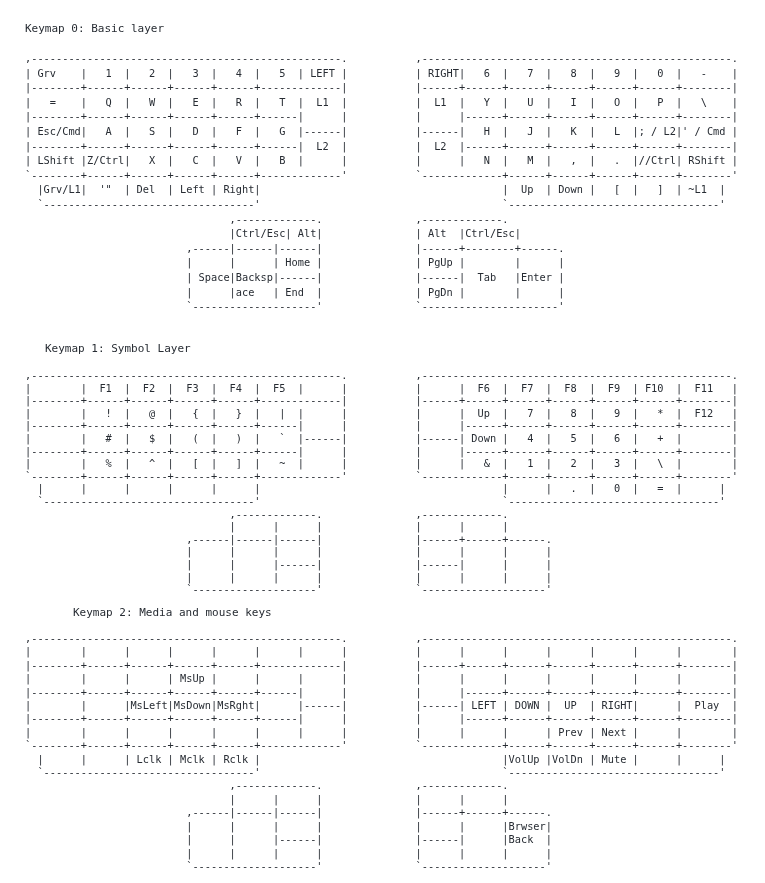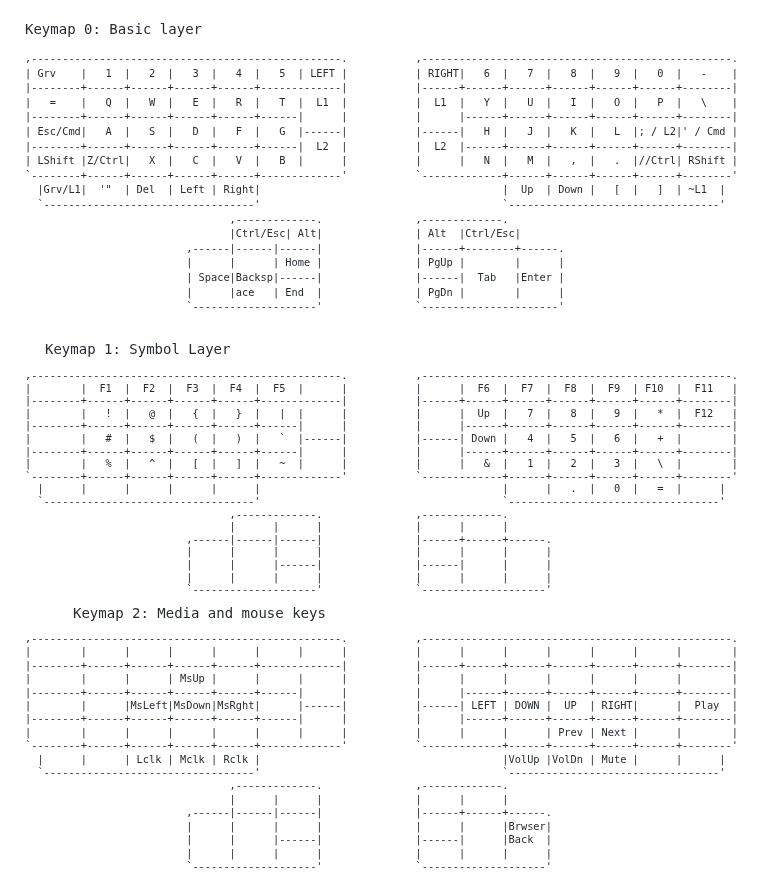--- a/index.html
+++ b/index.html
@@ -8,21 +8,21 @@
     width: 765px;
     height: 883px;
     position: relative;
     overflow: hidden;
     font-family: "DejaVu Sans Mono", "Liberation Mono", monospace;
     color: #272c33;
   }
   .km-title {
     position: absolute;
     left: 25px;
-    font-size: 14px;
+    font-size: 11px;
     line-height: 14px;
     white-space: pre;
     font-weight: normal;
   }
   .km-art {
     position: absolute;
     left: 25px;
     font-family: "DejaVu Sans Mono", "Liberation Mono", monospace;
     font-size: 10.3px;
     white-space: pre;

